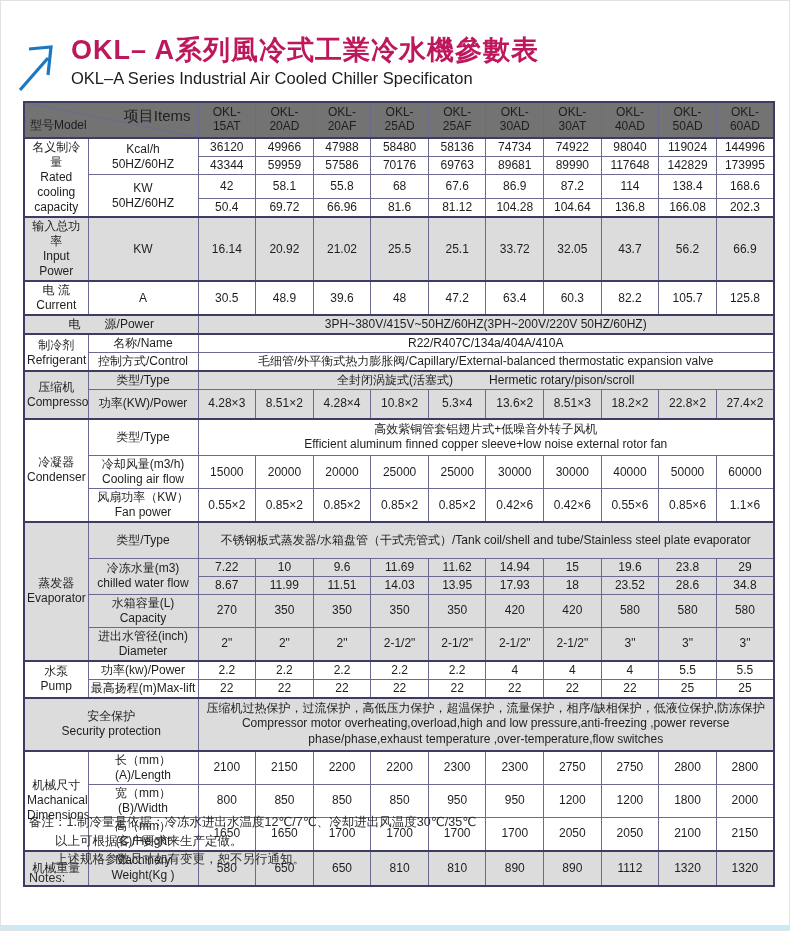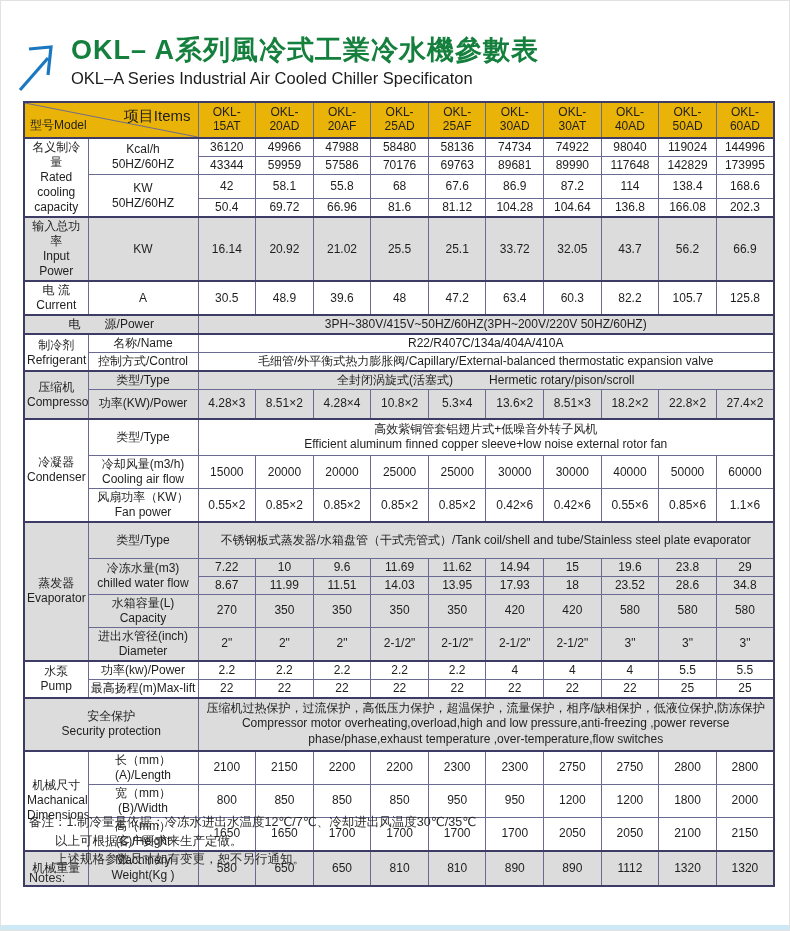--- a/index.html
+++ b/index.html
@@ -2,32 +2,32 @@
 <html><head>
 <meta charset="utf-8">
 <style>
   html,body{margin:0;padding:0;background:#fff;}
   .page{position:relative;width:790px;height:931px;background:#fff;border:1px solid #e2e2e2;
         box-sizing:border-box;font-family:"Liberation Sans","DejaVu Sans",sans-serif;color:#222;overflow:hidden;}
   .header{position:absolute;top:34px;left:16px;display:flex;align-items:flex-start;}
   .arrow{width:44px;height:52px;margin-top:6px;}
   .arrow svg{width:100%;height:100%;}
   .titles{margin-left:10px;}
-  .title-zh{font-size:27px;font-weight:bold;color:#15803d;letter-spacing:1px;line-height:1.15;}
+  .title-zh{font-size:27px;font-weight:bold;color:#be185d;letter-spacing:1px;line-height:1.15;}
   .title-en{font-size:16.5px;color:#1c1c1c;margin-top:3px;}
 
   .table-wrap{position:absolute;left:22px;top:100px;width:752px;}
   .caption{background:#00A6E2;color:#fff;text-align:center;font-size:16px;
            padding:2px 0 3px;border:2px solid #3c3c64;border-bottom:none;box-sizing:border-box;}
   table{border-collapse:collapse;table-layout:fixed;width:752px;border:2px solid #3c3c64;}
   td{border:1px solid #6a6a92;font-size:12px;text-align:center;vertical-align:middle;
      padding:1px 2px;line-height:1.25;color:#1e1e1e;overflow:hidden;}
   tr.sec>td{border-top:2px solid #3c3c64;}
   tr.gray>td{background:#dcdcdc;}
-  tr.hdr>td{background:#eab308;}
+  tr.hdr>td{background:#737373;}
   .lab{white-space:pre-line;}
   .model div{line-height:1.15;}
   .corner{position:relative;padding:0;text-align:center;}
   .corner svg{position:absolute;left:0;top:0;width:100%;height:100%;}
   .corner .c-model{position:absolute;left:5px;bottom:4px;font-size:12px;}
   .corner .c-items{position:absolute;right:7px;top:4px;font-size:15px;}
   .wide{padding:1px 6px;}
   .sec-two div{line-height:1.3;}
   .notes{position:absolute;left:28px;top:812px;width:740px;font-size:12.5px;
          line-height:18.5px;color:#2b2b2b;}

